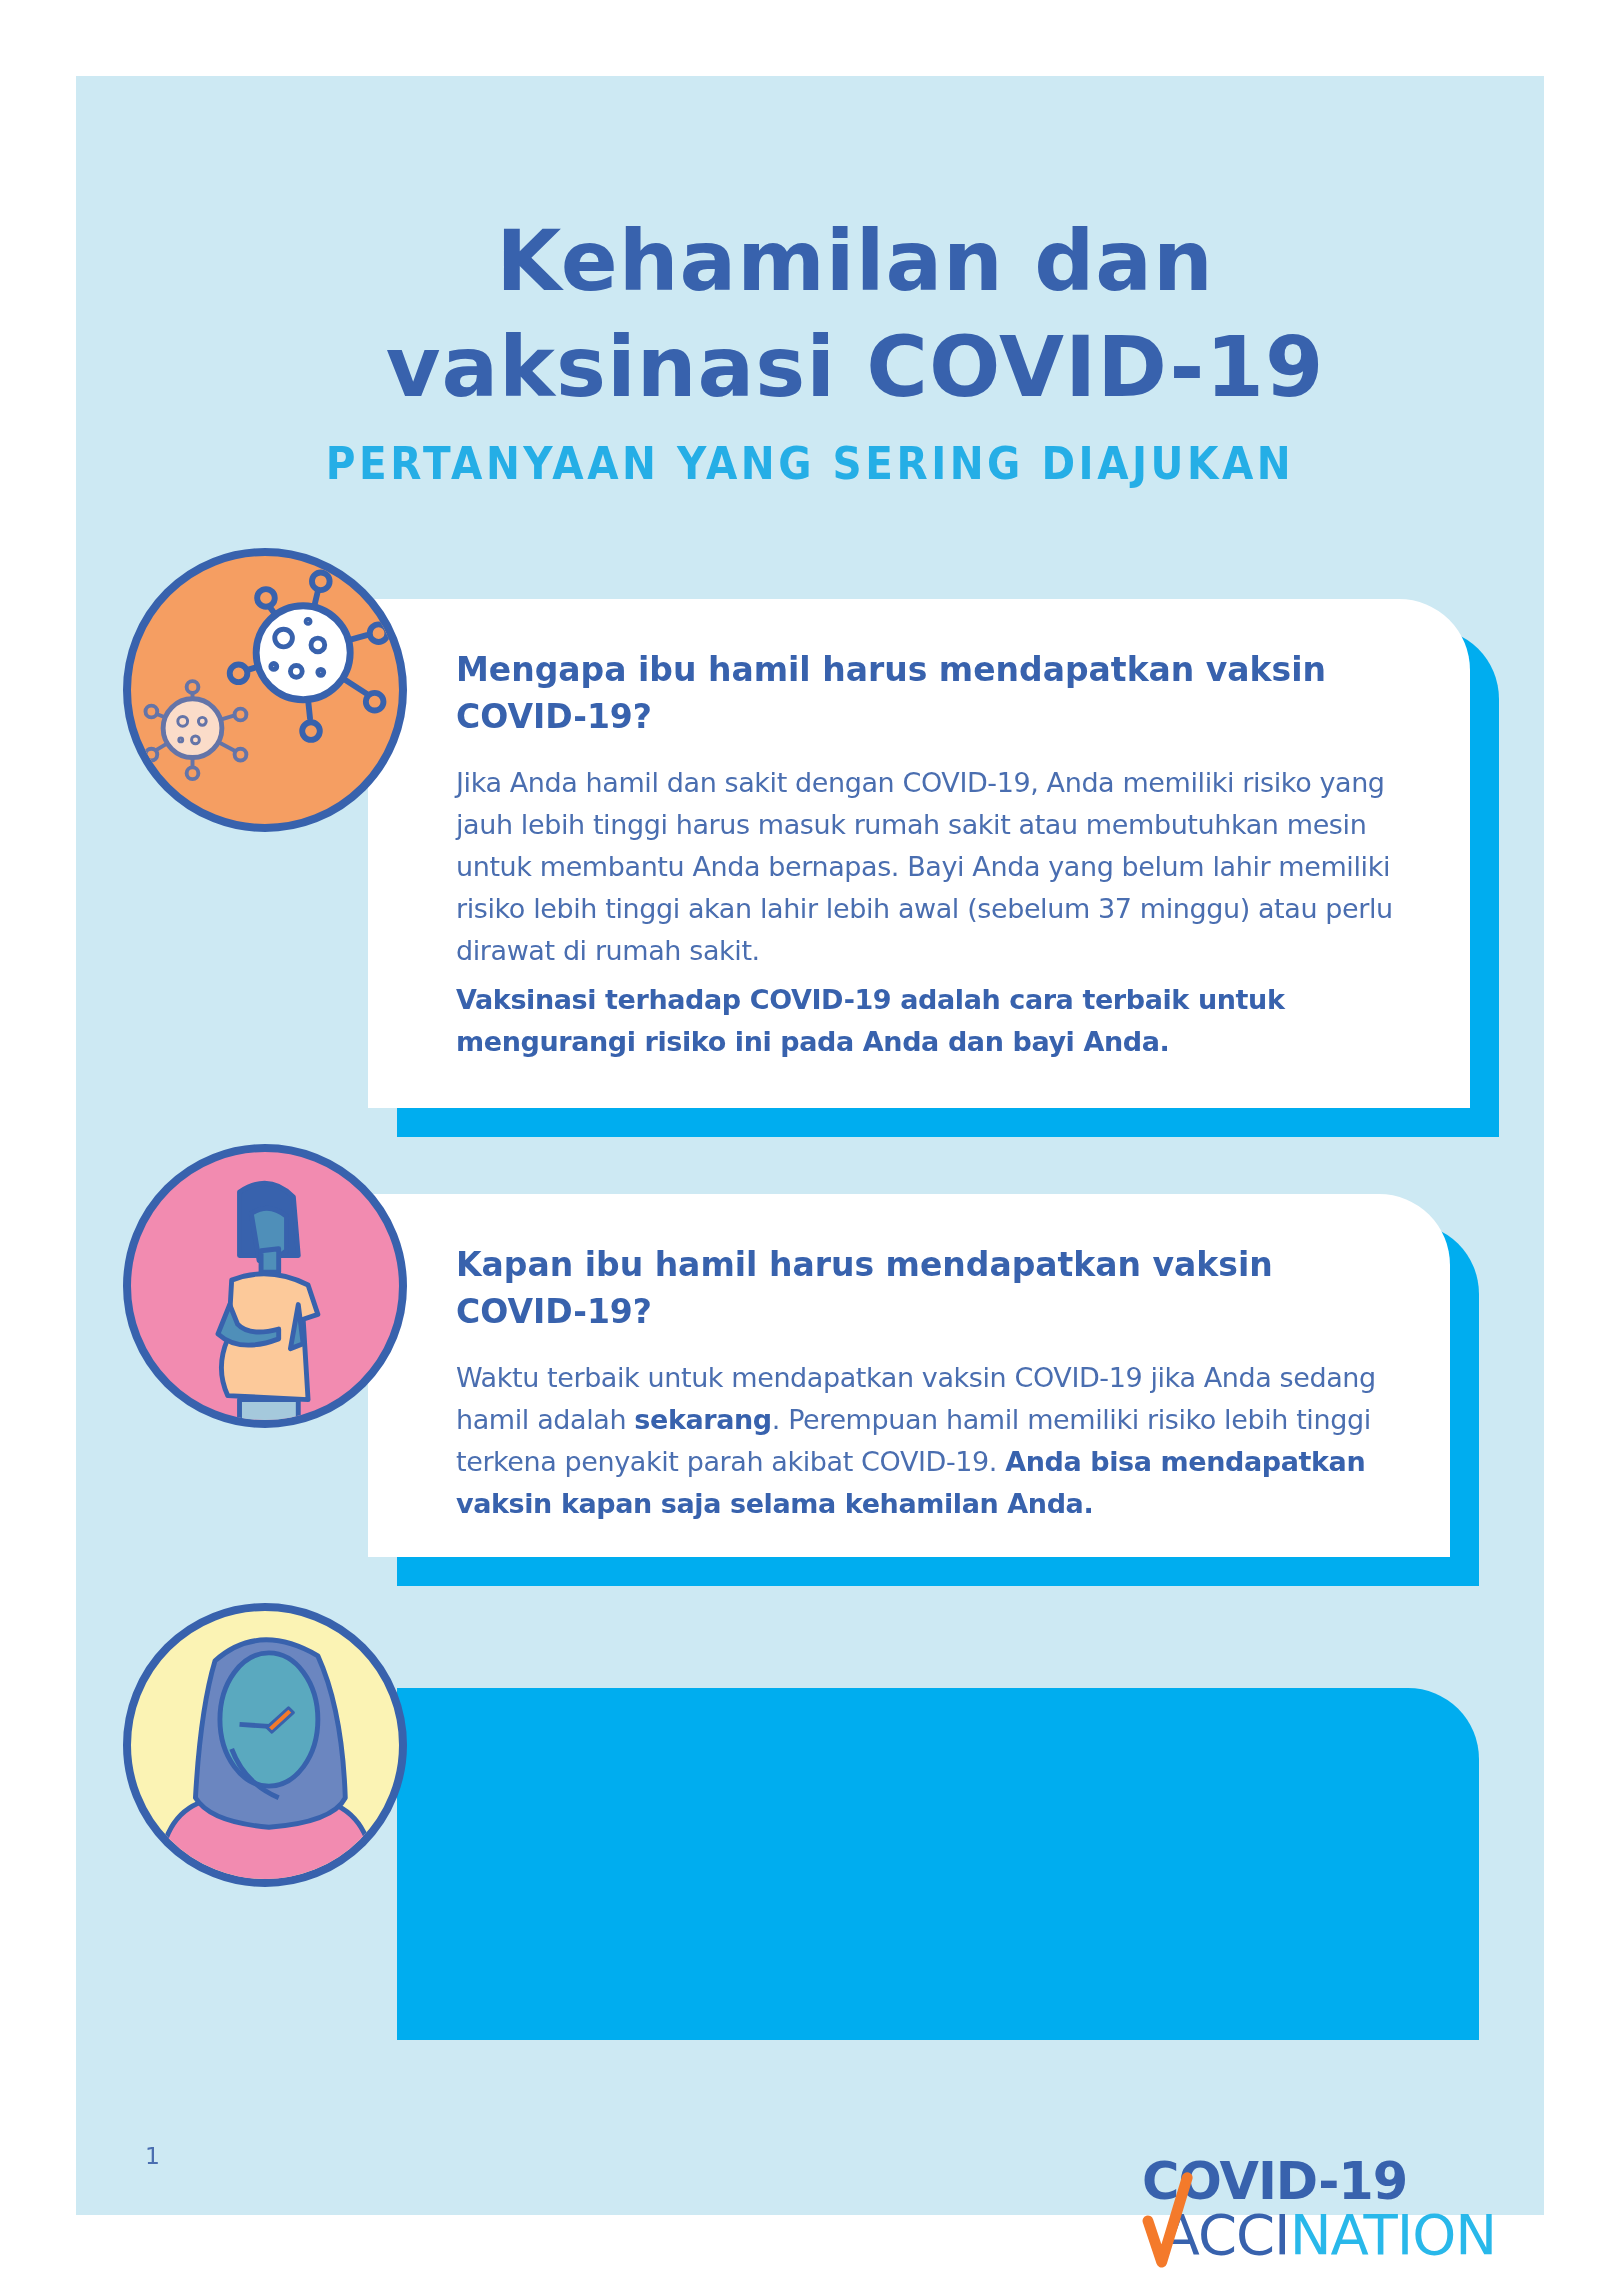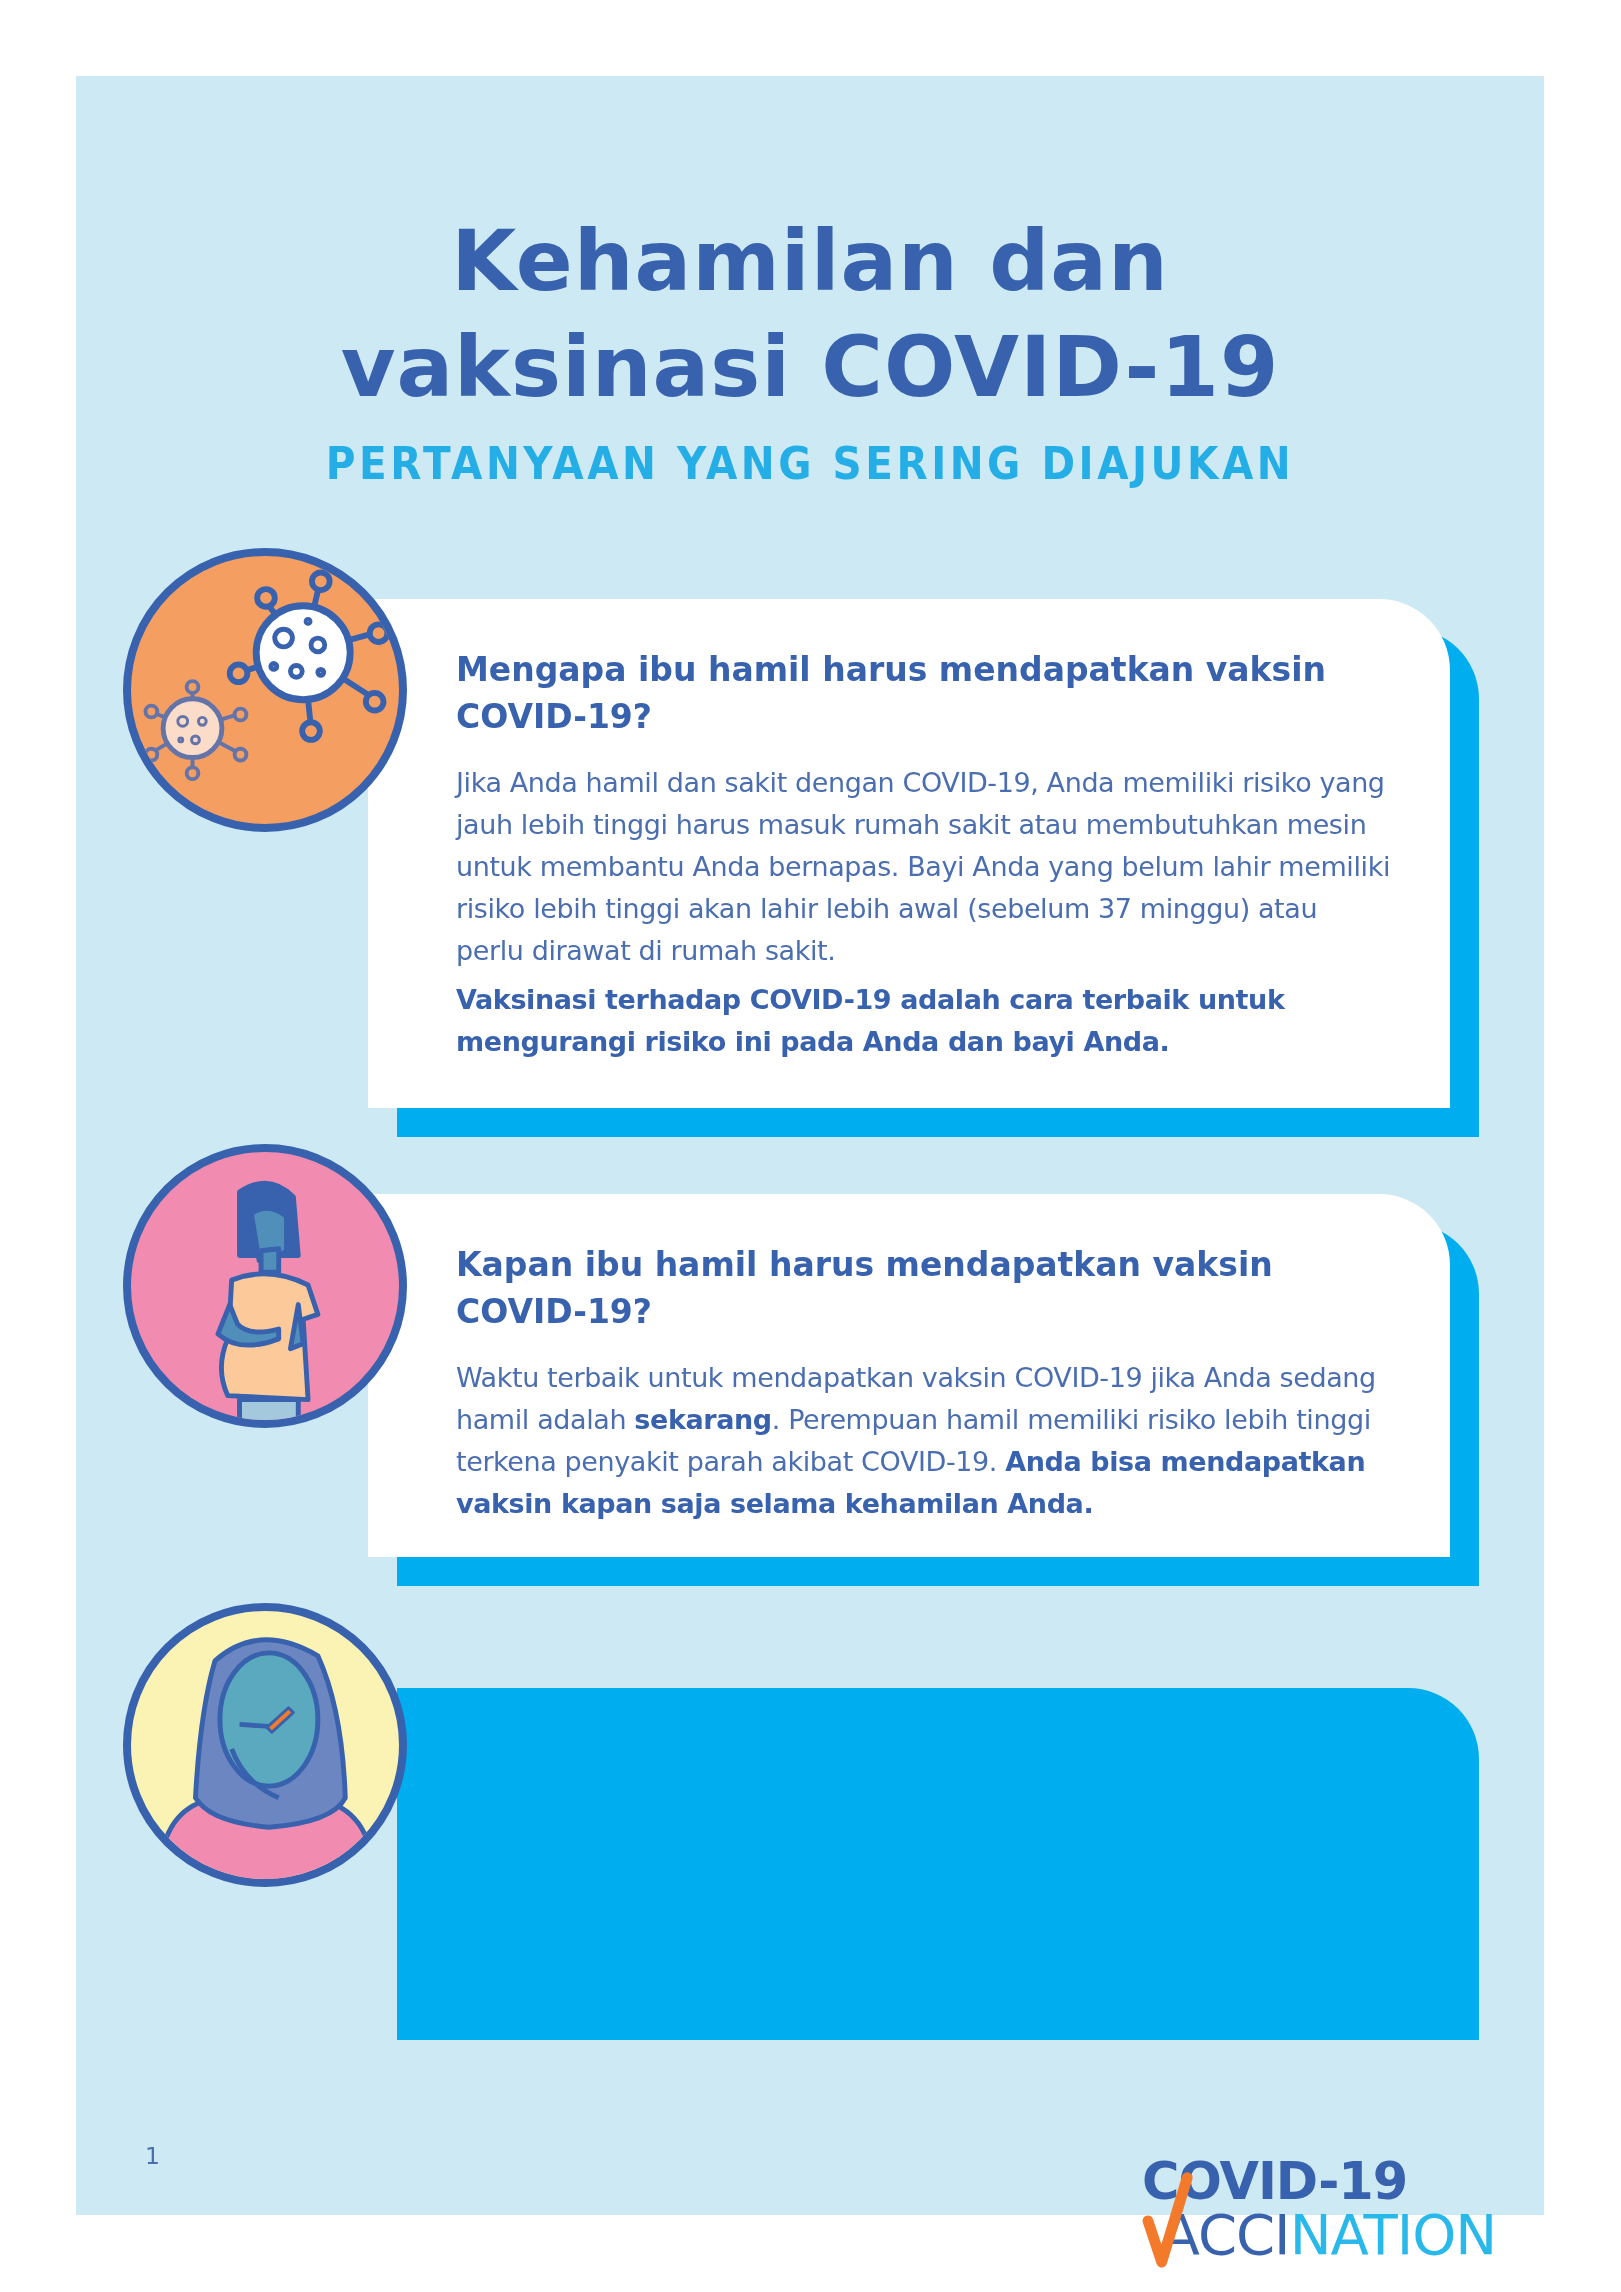--- a/index.html
+++ b/index.html
@@ -1,18 +1,18 @@
 <!DOCTYPE html>
 <html><head>
 <meta charset="utf-8">
 <style>
   html, body { margin:0; padding:0; background:#ffffff; }
   body { width:1621px; height:2293px; position:relative; overflow:hidden; font-family:"DejaVu Sans", sans-serif; }
   .page { position:absolute; left:76px; top:76px; width:1468px; height:2139px; background:var(--bg); }
-  .title { position:absolute; left:0; width:100%; text-align:center; color:var(--navy); font-family:"DejaVu Sans", sans-serif; font-weight:bold; font-size:84px; line-height:106px; letter-spacing:1px; }
+  .title { position:absolute; left:0; width:100%; text-align:center; color:var(--navy); font-family:"DejaVu Sans", sans-serif; font-weight:bold; font-size:84px; line-height:106px; letter-spacing:1px;padding-left:45px; }
   .title .l1 { display:block; }
   .subtitle { position:absolute; left:0; width:100%; top:361px; text-align:center; color:var(--cyan); font-weight:bold; font-size:45px; letter-spacing:3.9px; font-family:"DejaVu Sans", sans-serif; transform:scaleX(0.9); }
   .card-wrap { position:absolute; left:292px; width:1111px; }
   .card-shadow { position:absolute; left:29px; top:29px; right:0; bottom:0; background:var(--cyan-strong); border-top-right-radius:71px; }
   .card { position:absolute; left:0; top:0; right:29px; bottom:29px; background:#ffffff; border-top-right-radius:71px; }
   .card-body { position:absolute; left:88px; top:47px; right:59px; }
   .q { color:var(--navy); font-weight:bold; font-size:33px; line-height:47px; margin:0 0 21.6px 0; font-family:"DejaVu Sans", sans-serif; }
   .p { color:var(--navy-light); font-size:27px; line-height:42px; margin:0 0 7.8px 0; font-family:"DejaVu Sans", sans-serif; font-weight:normal; letter-spacing:-0.4px; }
   .p b, .p .b { color:var(--navy); font-weight:bold; }
   .p.strong { color:var(--navy); font-weight:bold; }
@@ -32,21 +32,21 @@
 <body>
 
 <div class="page">
 
   <h1 class="title" style="top:76px;">
     <span class="l1">Kehamilan dan</span>
     <span class="l1">vaksinasi COVID-19</span>
   </h1>
   <div class="subtitle">PERTANYAAN YANG SERING DIAJUKAN</div>
 
-  <div class="card-wrap" style="top:523px; height:538px;">
+  <div class="card-wrap" style="top:523px; height:538px;padding-left:20px;">
     <div class="card-shadow"></div>
     <div class="card">
       <div class="card-body">
         <h2 class="q">Mengapa ibu hamil harus mendapatkan vaksin COVID-19?</h2>
         <p class="p">Jika Anda hamil dan sakit dengan COVID-19, Anda memiliki risiko yang jauh lebih tinggi harus masuk rumah sakit atau membutuhkan mesin untuk membantu Anda bernapas. Bayi Anda yang belum lahir memiliki risiko lebih tinggi akan lahir lebih awal (sebelum 37 minggu) atau perlu dirawat di rumah sakit.</p>
         <p class="p strong">Vaksinasi terhadap COVID-19 adalah cara terbaik untuk mengurangi risiko ini pada Anda dan bayi Anda.</p>
       </div>
     </div>
   </div>
   <div class="icon-circle" style="left:47px; top:472px; background:#f59e62;">

